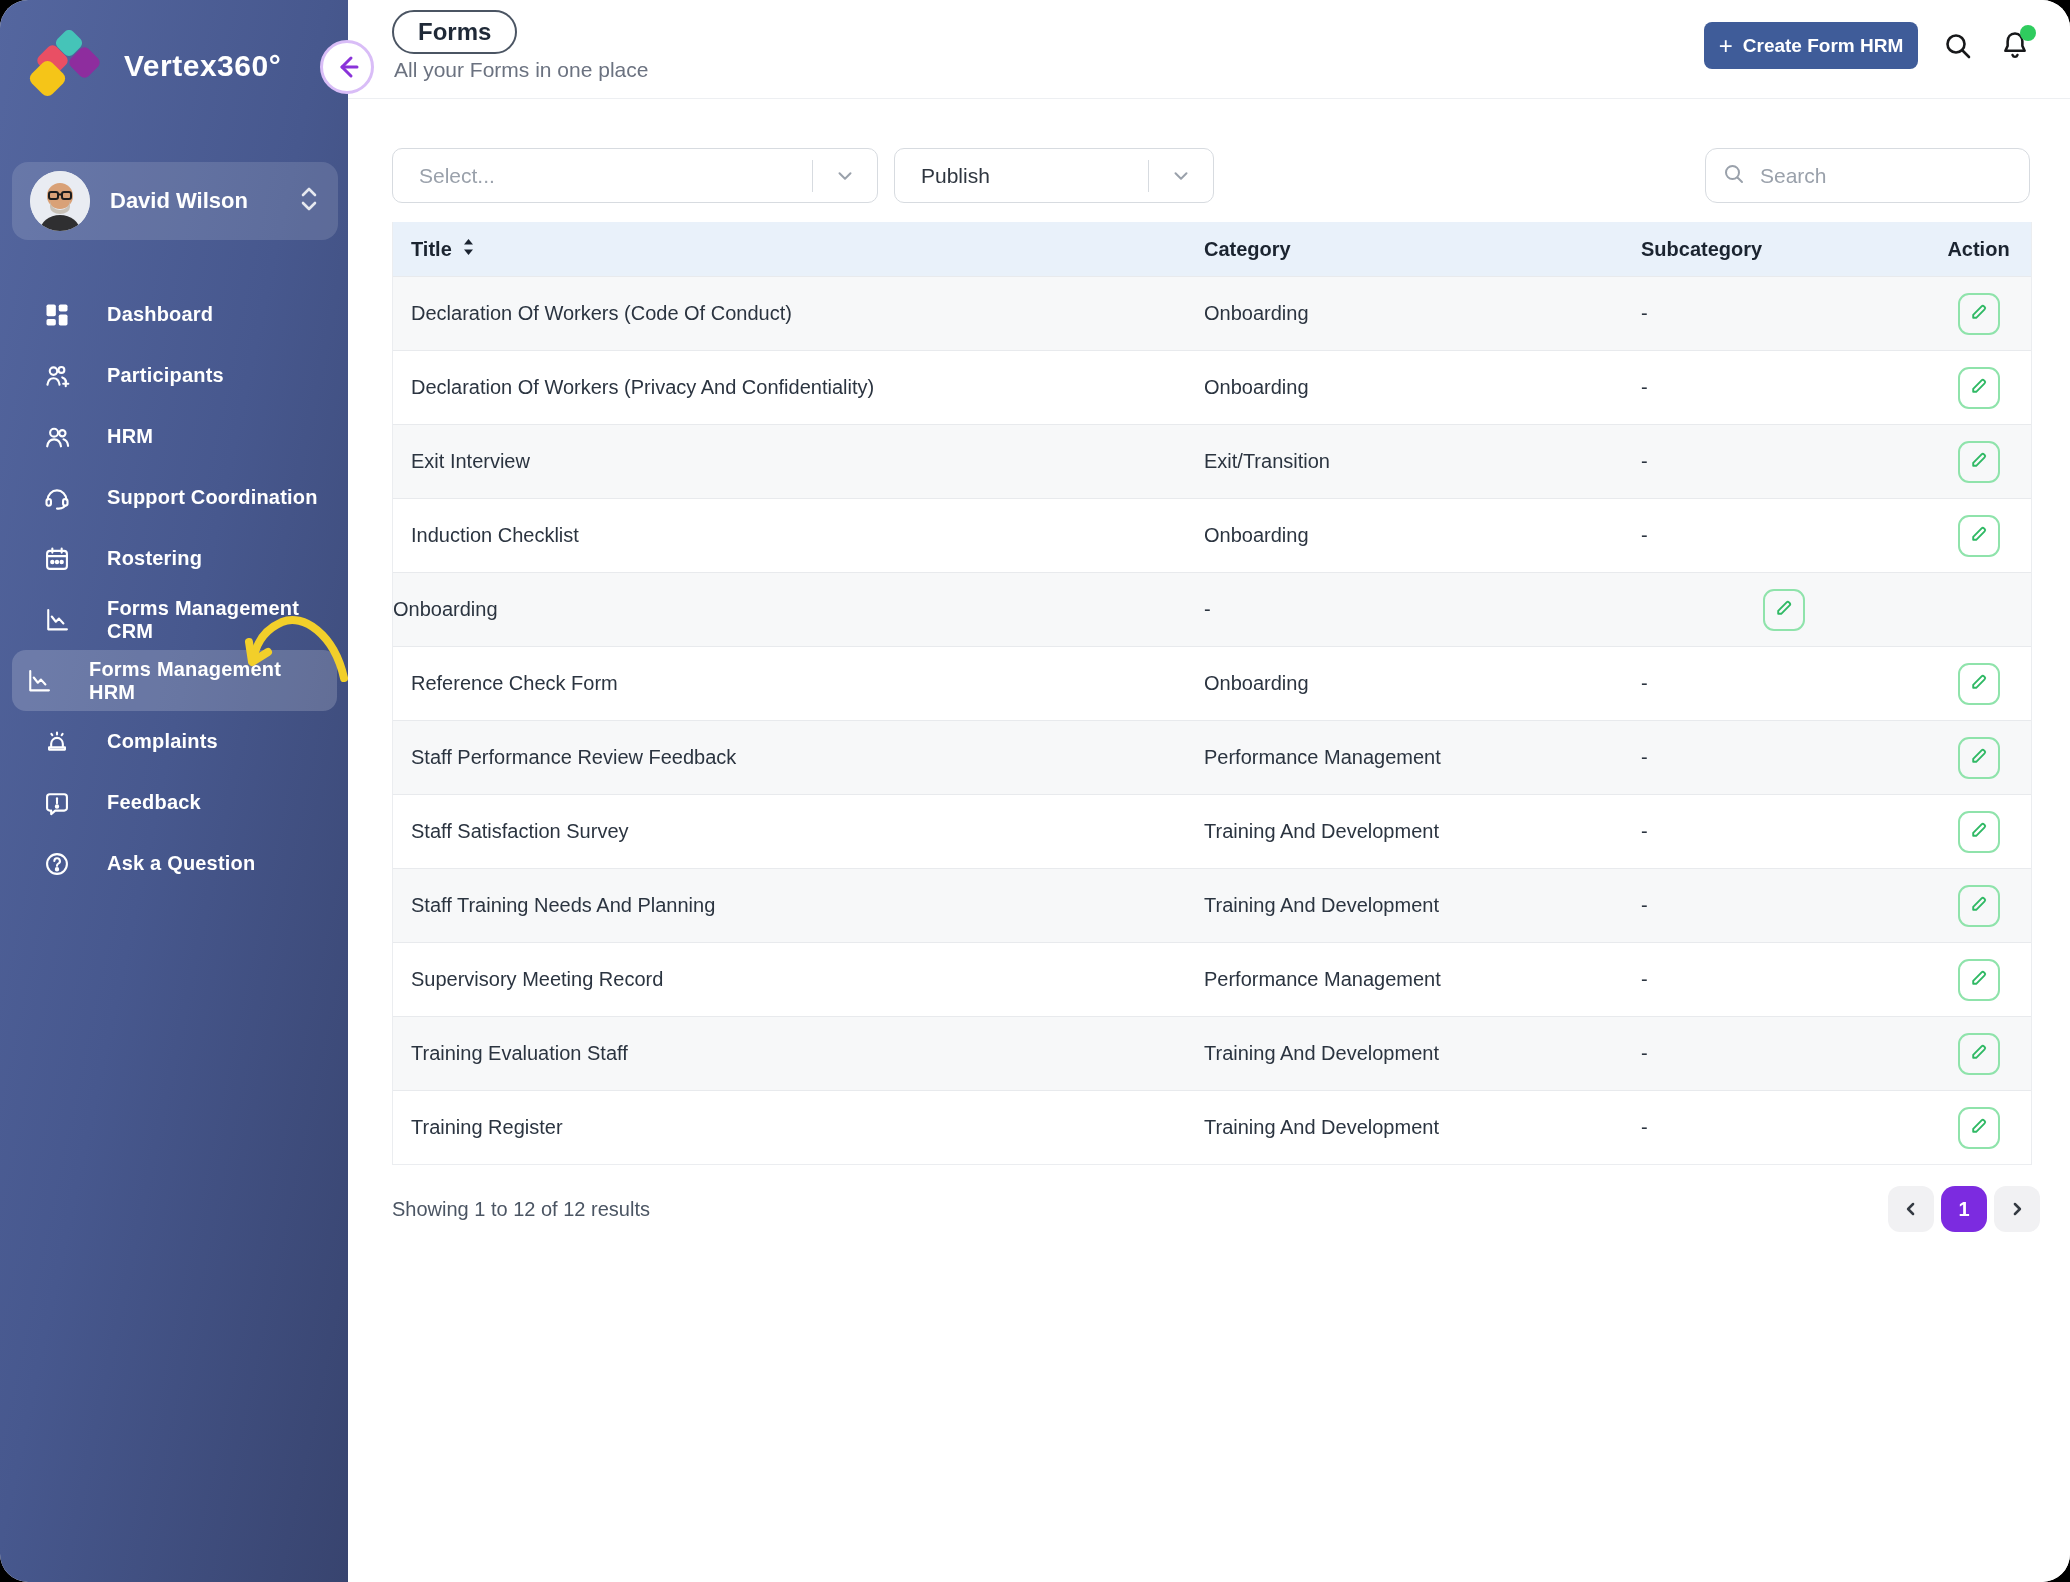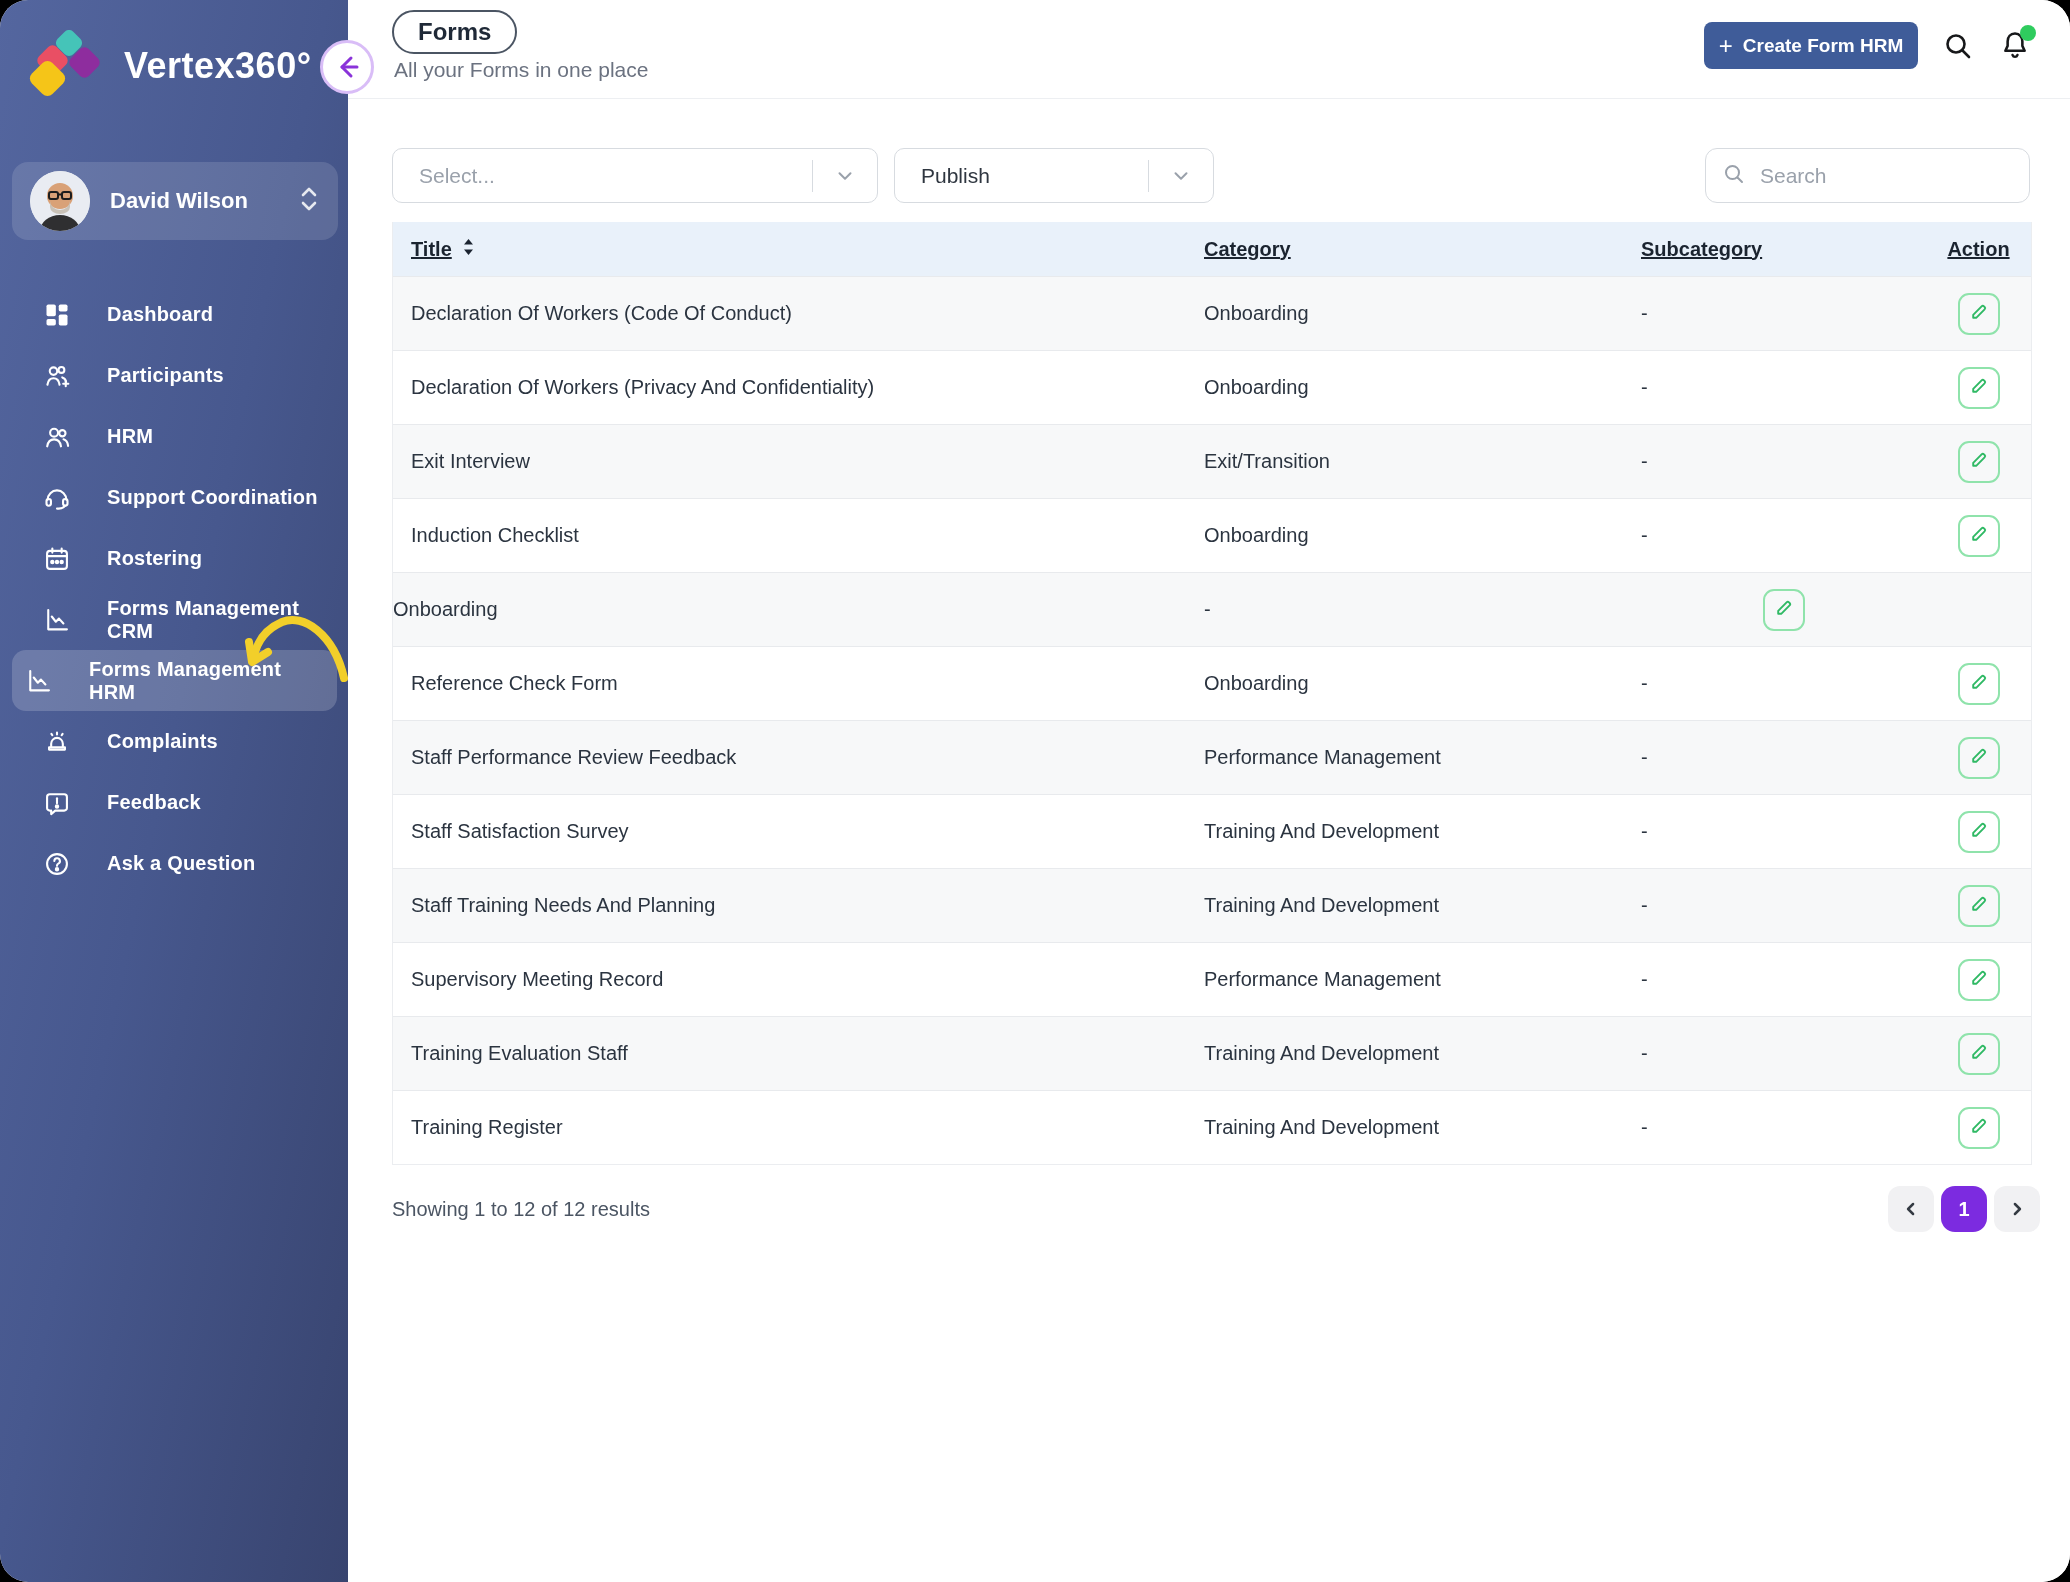--- a/index.html
+++ b/index.html
@@ -2,21 +2,21 @@
 <html><head>
 <meta charset="utf-8">
 <style>
   html,body{margin:0;padding:0;background:#000;}
   body{width:2070px;height:1582px;position:relative;font-family:"Liberation Sans",sans-serif;-webkit-font-smoothing:antialiased;}
   .app{position:absolute;inset:0;border-radius:28px;overflow:hidden;background:#ffffff;display:flex;}
 
   
   .sidebar{width:348px;flex-shrink:0;position:relative;background:linear-gradient(102deg,#54669f 0%,#47588e 48%,#38446f 100%);}
   .logo-row{position:absolute;top:30px;left:28px;display:flex;align-items:center;gap:18px;}
-  .brand-name{color:#fff;font-size:36px;font-weight:700;letter-spacing:.5px;}
+  .brand-name{color:#fff;font-size:30px;font-weight:700;letter-spacing:.5px;}
   .collapse-btn{position:absolute;left:320px;top:40px;width:54px;height:54px;border-radius:50%;background:#fff;border:3px solid #d9bdf7;display:flex;align-items:center;justify-content:center;box-sizing:border-box;z-index:5;cursor:pointer;}
   .user-card{position:absolute;left:12px;top:162px;width:326px;height:78px;border-radius:16px;background:rgba(255,255,255,.13);display:flex;align-items:center;padding:0 18px;box-sizing:border-box;cursor:pointer;}
   .avatar{width:60px;height:60px;border-radius:50%;overflow:hidden;flex-shrink:0;background:#e9ecf2;}
   .user-name{color:#fff;font-size:22px;font-weight:600;margin-left:20px;flex:1;}
   .user-chevrons{opacity:.85;}
   .nav{position:absolute;top:284px;left:0;right:0;}
   .nav-item{height:61px;display:flex;align-items:center;padding:0 11px 0 30px;margin:0 11px 0 12px;border-radius:14px;cursor:pointer;}
   .nav-item.active{background:rgba(255,255,255,.18);padding-left:12px;}
   .nav-icon{width:30px;height:30px;color:#fff;display:flex;align-items:center;justify-content:center;flex-shrink:0;}
   .nav-icon svg{width:28px;height:28px;}
@@ -43,21 +43,21 @@
   .dd-value{color:#2f3640;}
   .dd-divider{width:1px;height:32px;background:#d7dbe0;}
   .dd-caret{width:64px;display:flex;align-items:center;justify-content:center;color:#9aa1ab;}
   .search-box{margin-left:auto;width:325px;height:55px;border:1px solid #d7dbe0;border-radius:12px;display:flex;align-items:center;padding:0 16px;box-sizing:border-box;gap:12px;}
   .search-box input{border:none;outline:none;font-size:21px;flex:1;min-width:0;color:#2f3640;font-family:"Liberation Sans",sans-serif;}
   .search-box input::placeholder{color:#9aa1ab;}
 
   
   .table{position:absolute;top:222px;left:44px;right:38px;border:1px solid #ebedf0;border-top:none;}
   .t-head{display:grid;grid-template-columns:811px 437px 285px 1fr;background:#e9f1fa;height:54px;align-items:center;}
-  .t-head .th{font-size:20px;font-weight:600;color:#1b2430;text-decoration:underline;}
+  .t-head .th{font-size:20px;font-weight:600;color:#1b2430;}
   .th-title{padding-left:18px;display:flex;align-items:center;gap:10px;}
   .th-action{text-align:center;}
   .t-row{display:grid;grid-template-columns:811px 437px 285px 1fr;height:73px;align-items:center;border-top:1px solid #e8eaed;background:#fff;}
   .t-row:nth-child(odd){background:#f7f8f9;}
   .td{font-size:20px;color:#2b3440;}
   .td-title{padding-left:18px;}
   .td-action{display:flex;justify-content:center;}
   .edit-btn{width:42px;height:42px;border:2px solid #8fe3ab;border-radius:11px;background:transparent;display:flex;align-items:center;justify-content:center;cursor:pointer;box-sizing:border-box;}
 
   

